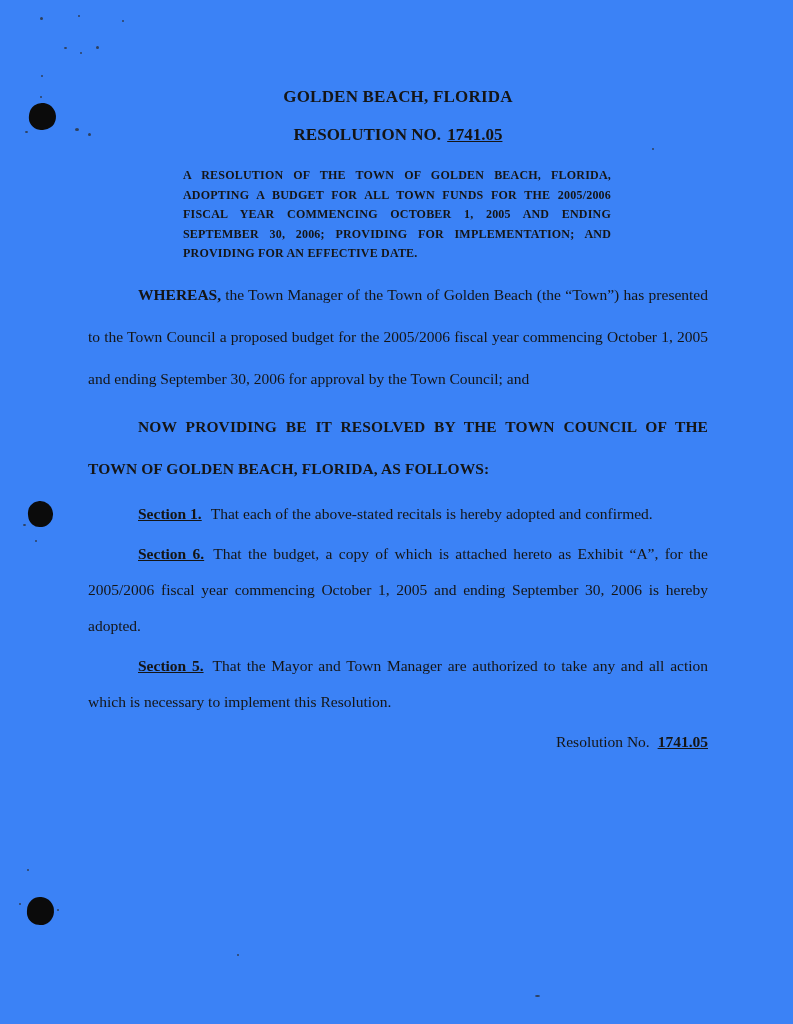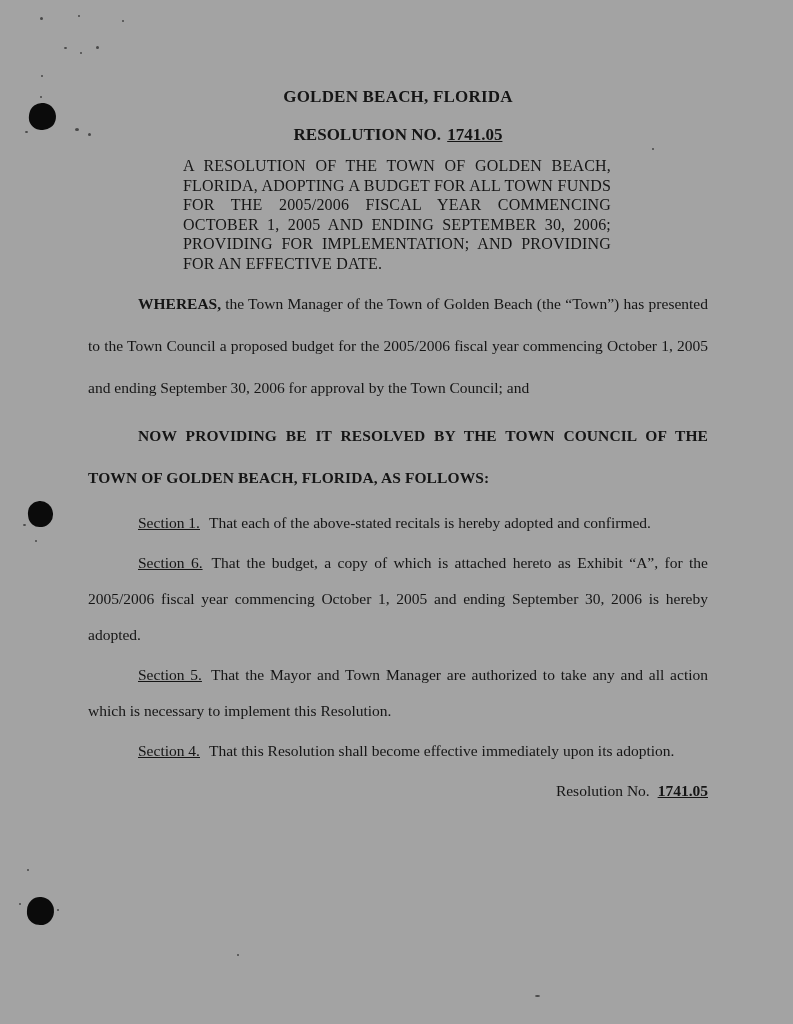--- a/index.html
+++ b/index.html
@@ -4,21 +4,21 @@
 <style>
   html, body {
     margin: 0;
     padding: 0;
     background: #e8e8e8;
   }
   .page {
     position: relative;
     width: 793px;
     height: 1024px;
-    background: #a3a3a3;
+    background: #3b82f6;
     font-family: "Liberation Serif", "DejaVu Serif", serif;
     color: #151515;
     overflow: hidden;
   }
   .content {
     position: absolute;
     left: 88px;
     top: 86px;
     width: 620px;
   }
@@ -34,24 +34,24 @@
     font-weight: bold;
     font-size: 17px;
     line-height: 22px;
     margin-top: 16px;
   }
   .res-heading .num {
     text-decoration: underline;
     margin-left: 2px;
   }
   .title-block {
-    margin: 10px 0 0 95px;
+    margin: 20px 0 0 95px;
     width: 428px;
-    font-weight: normal;
-    font-size: 16px;
+    font-weight: bold;
+    font-size: 12px;
     line-height: 19.5px;
     text-align: justify;
     letter-spacing: 0.2px;
   }
   p.body-par {
     font-size: 15.5px;
     line-height: 42px;
     text-align: justify;
     text-indent: 50px;
     margin: 0 0 6px 0;
@@ -66,21 +66,21 @@
     letter-spacing: 0.1px;
   }
   p.section-par {
     font-size: 15.5px;
     line-height: 36px;
     text-align: justify;
     text-indent: 50px;
     margin: 0 0 4px 0;
   }
   .sec-label {
-    font-weight: normal;
+    font-weight: bold;
     text-decoration: underline;
     margin-right: 9px;
   }
   .footer-ref {
     text-align: right;
     font-size: 15.5px;
     line-height: 24px;
     margin-top: 10px;
   }
   .footer-ref .num {
@@ -161,23 +161,20 @@
     </p>
 
     <p class="section-par">
       <span class="sec-label">Section 6.</span><span>That the budget, a copy of which is attached hereto as Exhibit “A”, for the 2005/2006 fiscal year commencing October 1, 2005 and ending September 30, 2006 is hereby adopted.</span>
     </p>
 
     <p class="section-par">
       <span class="sec-label">Section 5.</span><span>That the Mayor and Town Manager are authorized to take any and all action which is necessary to implement this Resolution.</span>
     </p>
 
-    <p class="section-par">
-      <span class="sec-label">Section 4.</span><span>That this Resolution shall become effective immediately upon its adoption.</span>
-    </p>
 
     <div class="footer-ref">
       <span>Resolution No.</span>
       <span class="num">1741.05</span>
     </div>
 
   </div>
 </div>
 
 </body></html>

